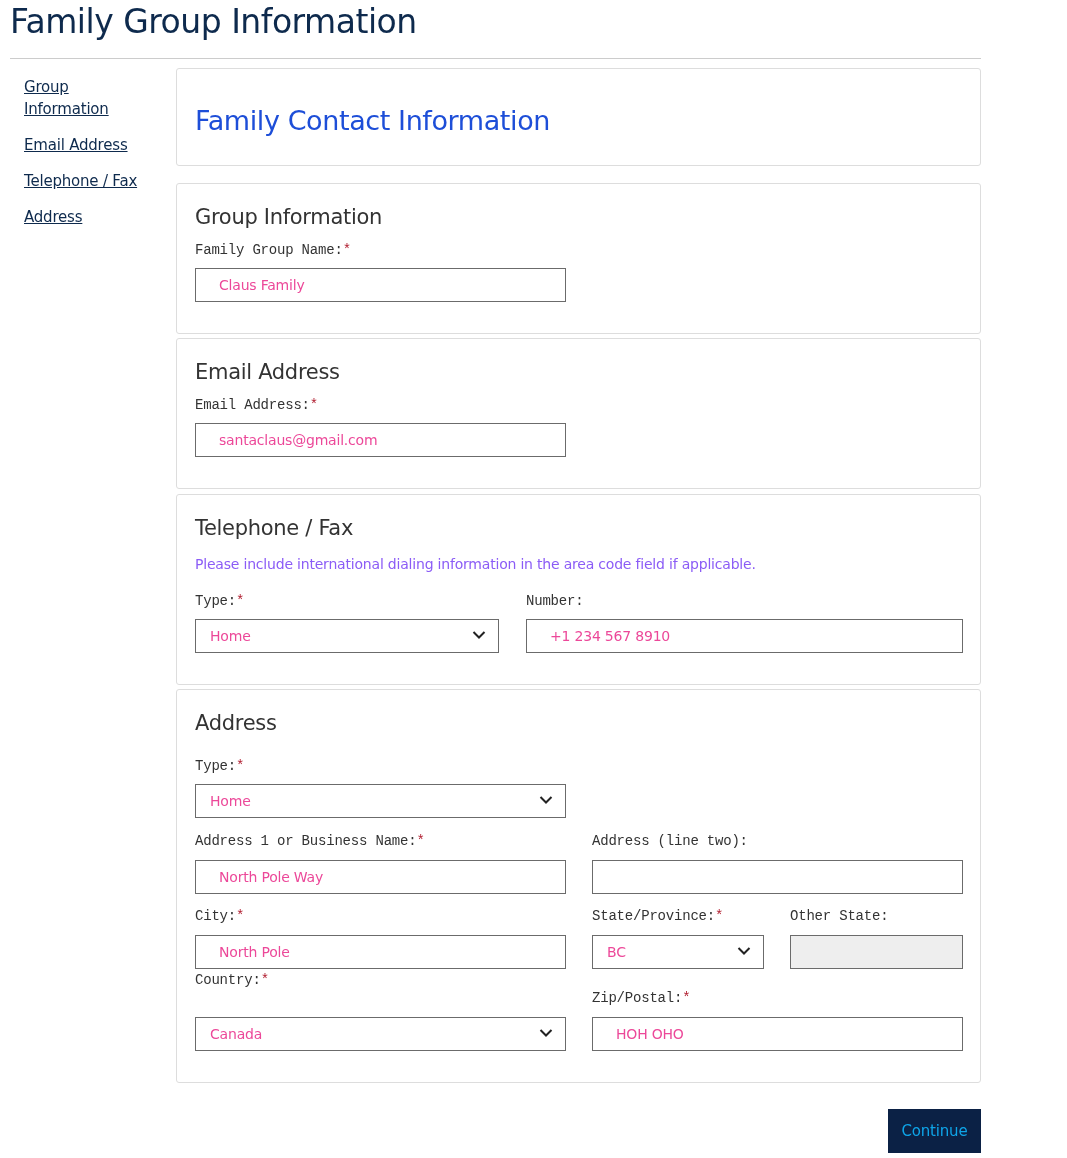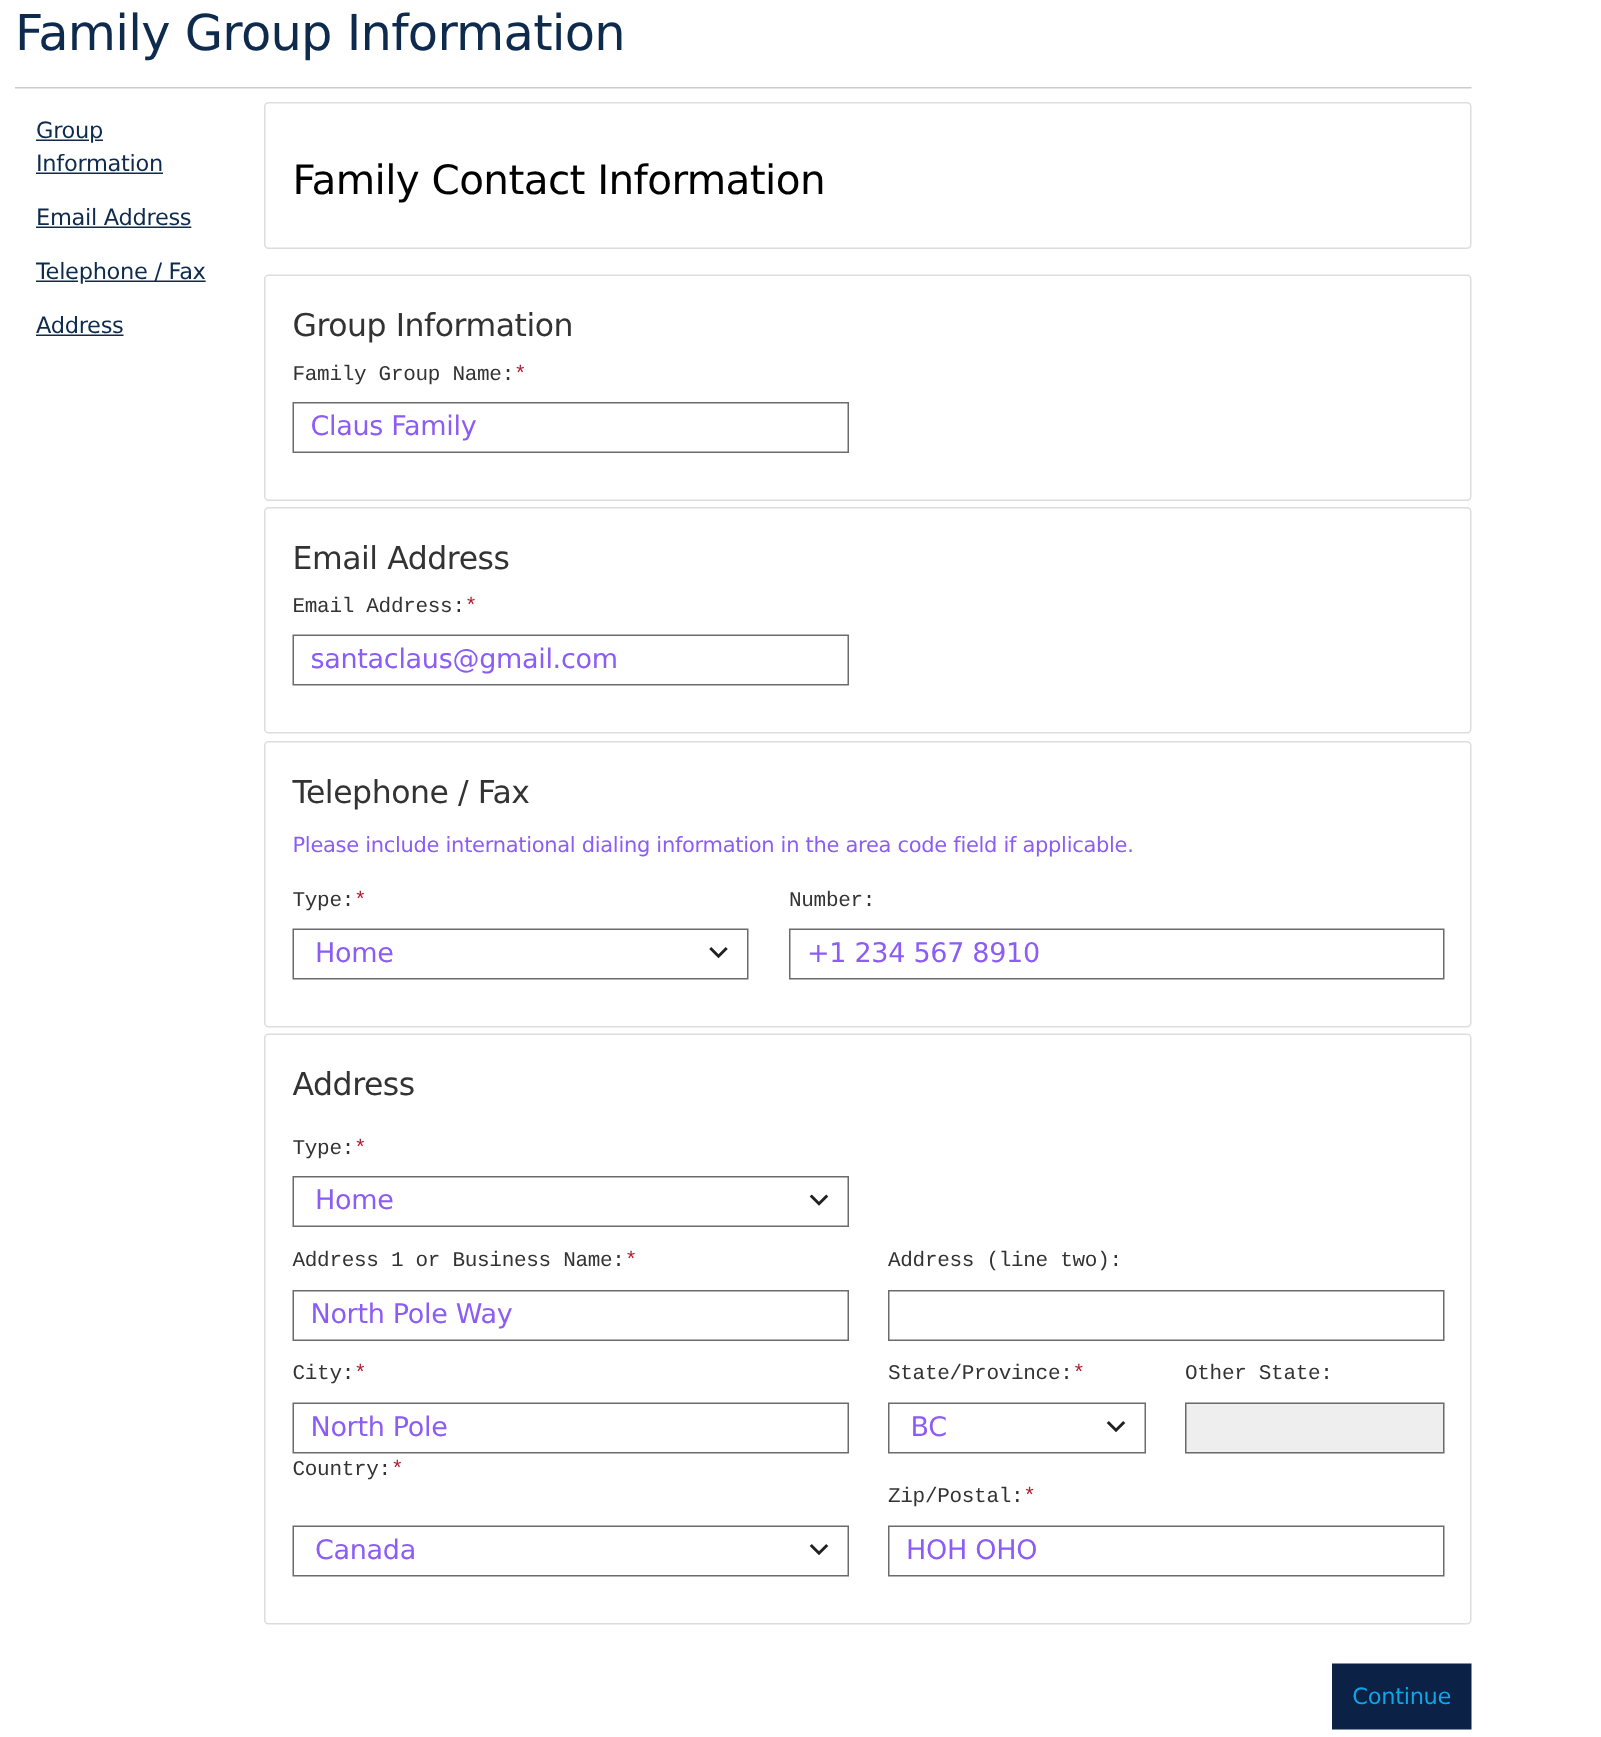--- a/index.html
+++ b/index.html
@@ -26,37 +26,37 @@
     .sidenav a.two { width: 95px; }
     .card {
       position: absolute; left: 176px; width: 805px;
       border: 1px solid #dddddd; border-radius: 3px; background: #fff;
     }
     .card h2 {
       position: absolute; left: 18px; font-weight: normal; color: #333;
       font-size: 21px; letter-spacing: -0.3px; white-space: nowrap;
     }
     .card h1 {
-      position: absolute; left: 18px; font-weight: normal; color: #000000;
+      position: absolute; left: 18px; font-weight: normal; color: #1d4ed8;
       font-size: 27px; letter-spacing: -0.4px; white-space: nowrap;
     }
     .lbl {
       position: absolute; font-size: 14px; color: #333; white-space: nowrap;
       letter-spacing: -0.2px;
       font-family: Liberation Mono, monospace;
     }
     .req { color: #b01c2e; }
     .hint {
       position: absolute; left: 18px; font-size: 14px; color: #8b5cf6;
       white-space: nowrap; letter-spacing: -0.2px;
     }
     .field {
       position: absolute; height: 34px; border: 1px solid #6b6b6b;
-      background: #fff; font-size: 18px; color: #8b5cf6;
-      padding: 0 11px; line-height: 32px; white-space: nowrap;
+      background: #fff; font-size: 14px; color: #ec4899;
+      padding: 0 23px; line-height: 32px; white-space: nowrap;
       font-family: "DejaVu Sans", "Liberation Sans", sans-serif;
       letter-spacing: -0.2px;
     }
     .field.disabled { background: #eeeeee; }
     .select { padding-left: 14px; cursor: pointer; }
     .chev {
       position: absolute; right: 12px; top: 10px; width: 14px; height: 10px;
     }
     .continue-btn {
       position: absolute; left: 888px; top: 1109px; width: 93px; height: 44px;

